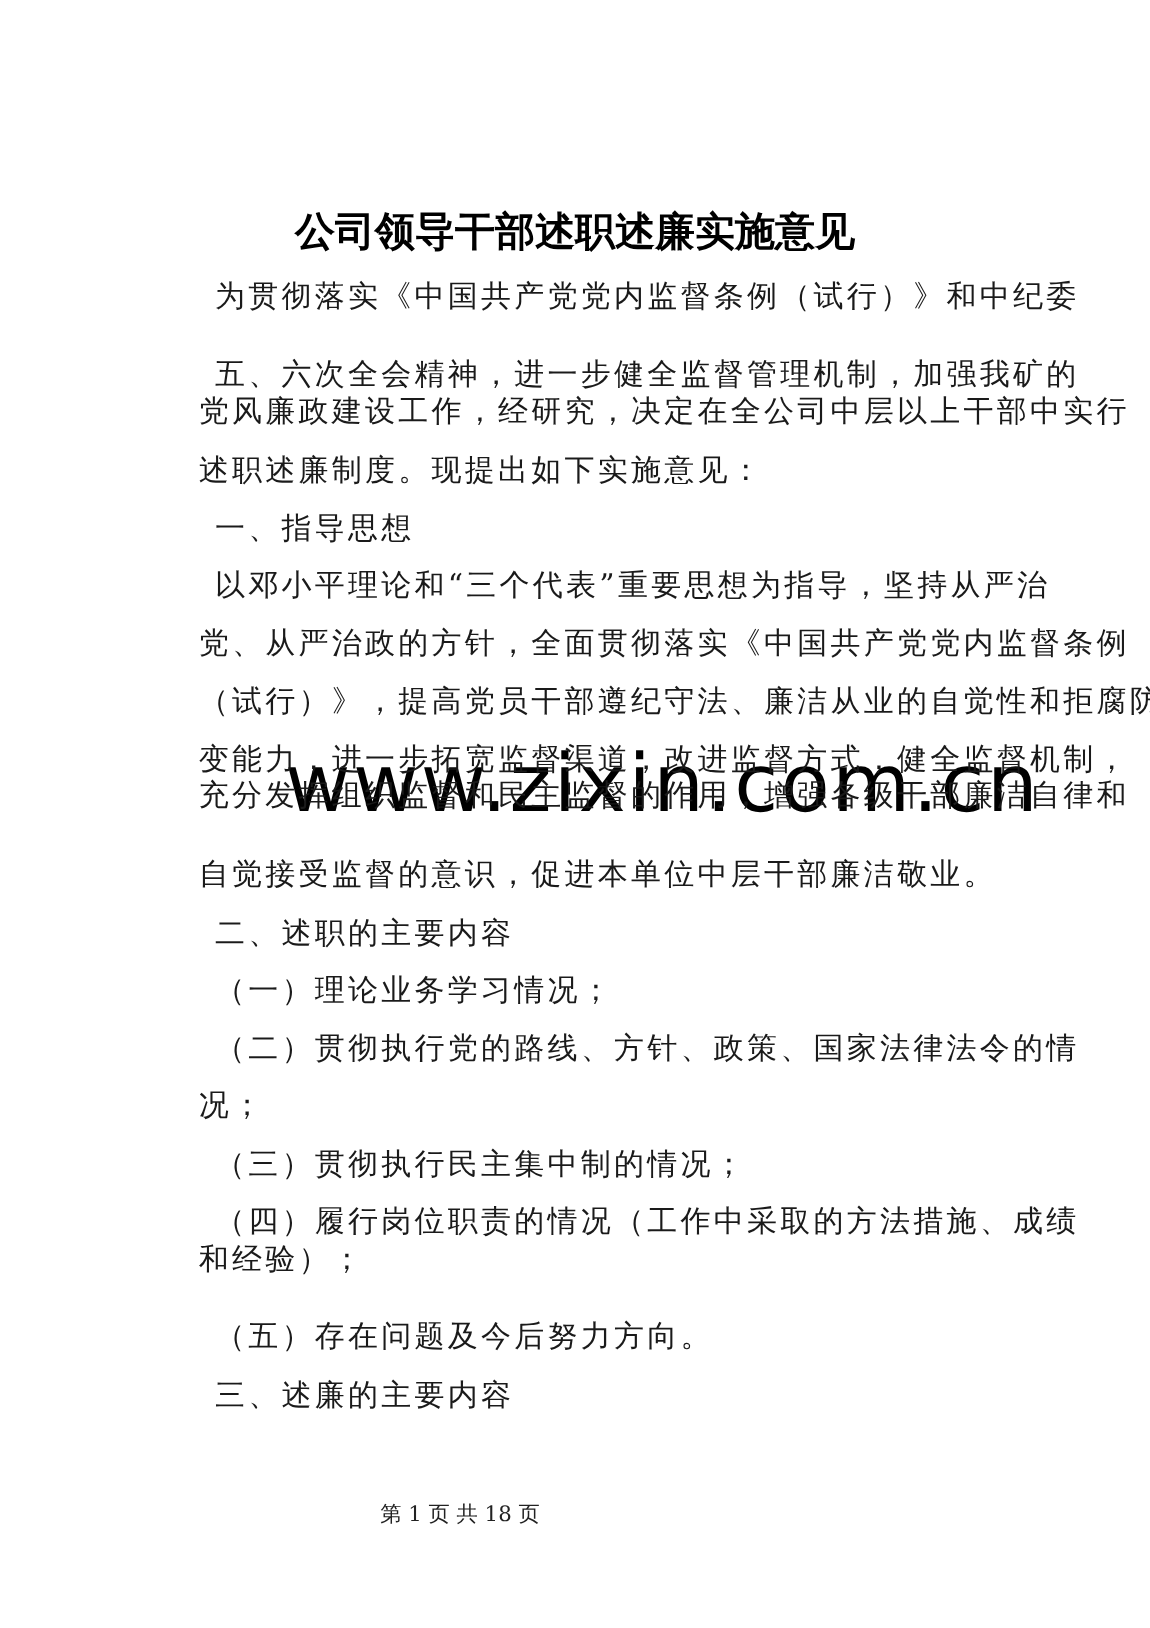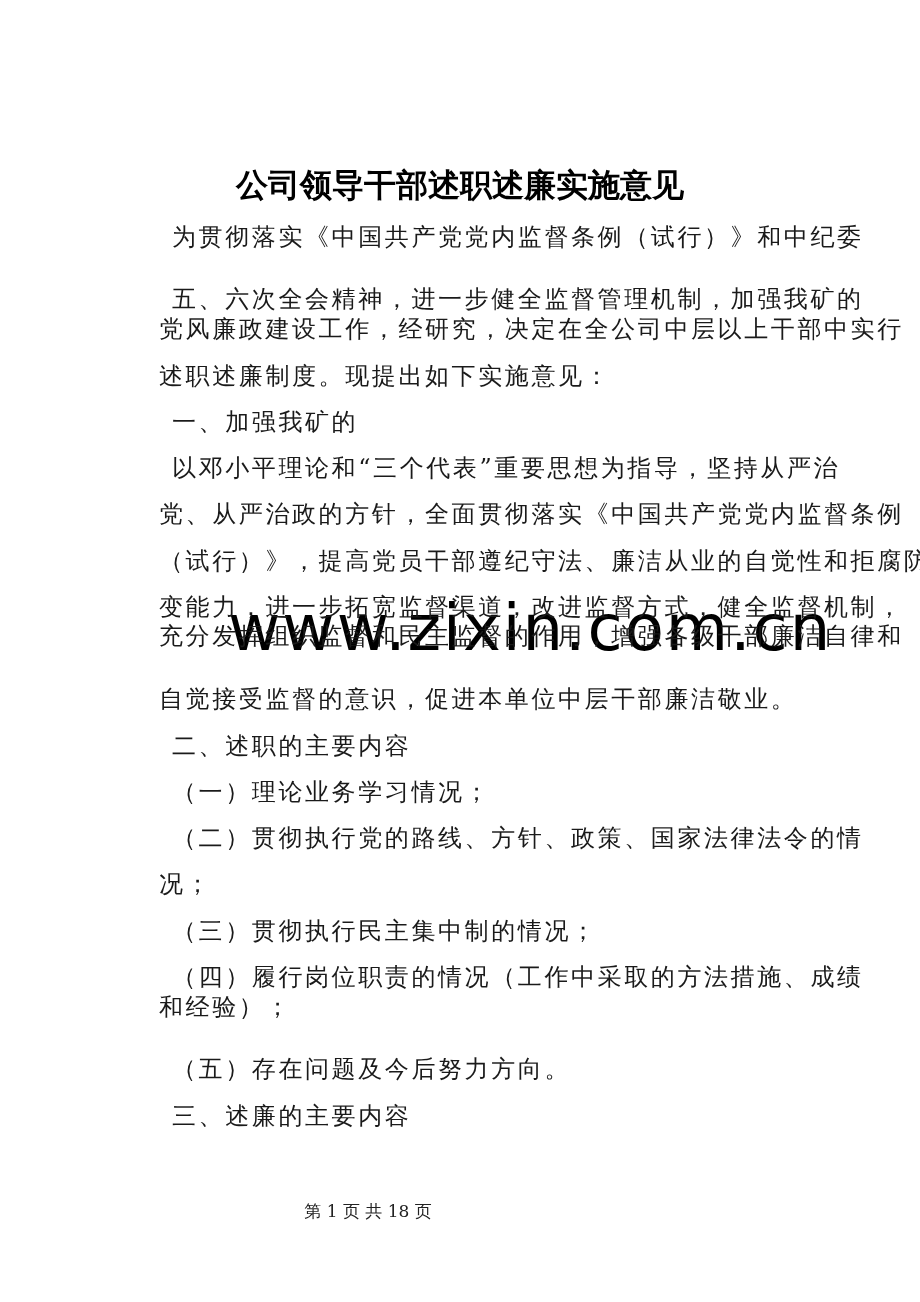--- a/index.html
+++ b/index.html
@@ -17,21 +17,21 @@
 <body>
 
 <div class="page">
   <div class="watermark">www.zixin.com.cn</div>
   <div class="title">公司领导干部述职述廉实施意见</div>
   <div id="body-lines">
       <div class="line indent" style="top: 222px;">为贯彻落实《中国共产党党内监督条例（试行）》和中纪委</div>
       <div class="line indent" style="top: 284px;">五、六次全会精神，进一步健全监督管理机制，加强我矿的</div>
       <div class="line flush" style="top: 314px;">党风廉政建设工作，经研究，决定在全公司中层以上干部中实行</div>
       <div class="line flush" style="top: 361px;">述职述廉制度。现提出如下实施意见：</div>
-      <div class="line indent" style="top: 407px;">一、加强我矿的</div>
+      <div class="line indent" style="top: 407px;">一、指导思想</div>
       <div class="line indent" style="top: 453px;">以邓小平理论和“三个代表”重要思想为指导，坚持从严治</div>
       <div class="line flush" style="top: 499px;">党、从严治政的方针，全面贯彻落实《中国共产党党内监督条例</div>
       <div class="line flush" style="top: 546px;">（试行）》，提高党员干部遵纪守法、廉洁从业的自觉性和拒腐防</div>
       <div class="line flush" style="top: 592px;">变能力，进一步拓宽监督渠道，改进监督方式，健全监督机制，</div>
       <div class="line flush" style="top: 621px;">充分发挥组织监督和民主监督的作用，增强各级干部廉洁自律和</div>
       <div class="line flush" style="top: 684px;">自觉接受监督的意识，促进本单位中层干部廉洁敬业。</div>
       <div class="line indent" style="top: 731px;">二、述职的主要内容</div>
       <div class="line indent" style="top: 777px;">（一）理论业务学习情况；</div>
       <div class="line indent" style="top: 823px;">（二）贯彻执行党的路线、方针、政策、国家法律法令的情</div>
       <div class="line flush" style="top: 869px;">况；</div>

